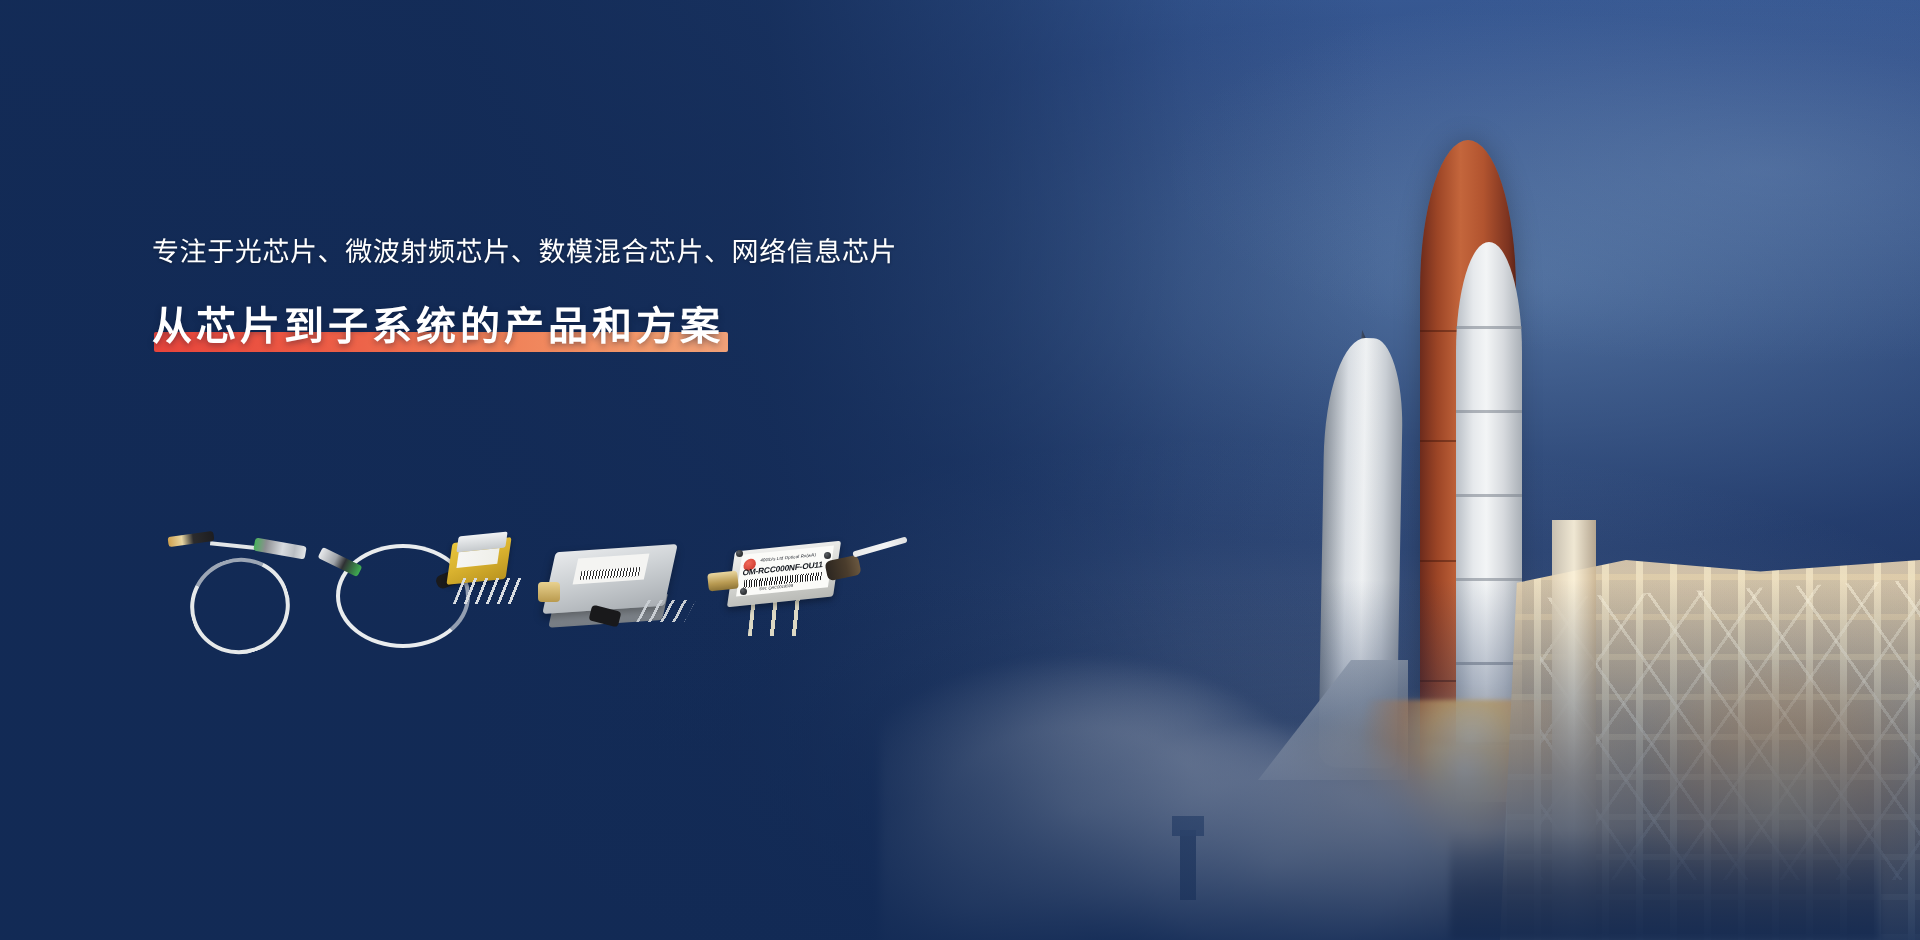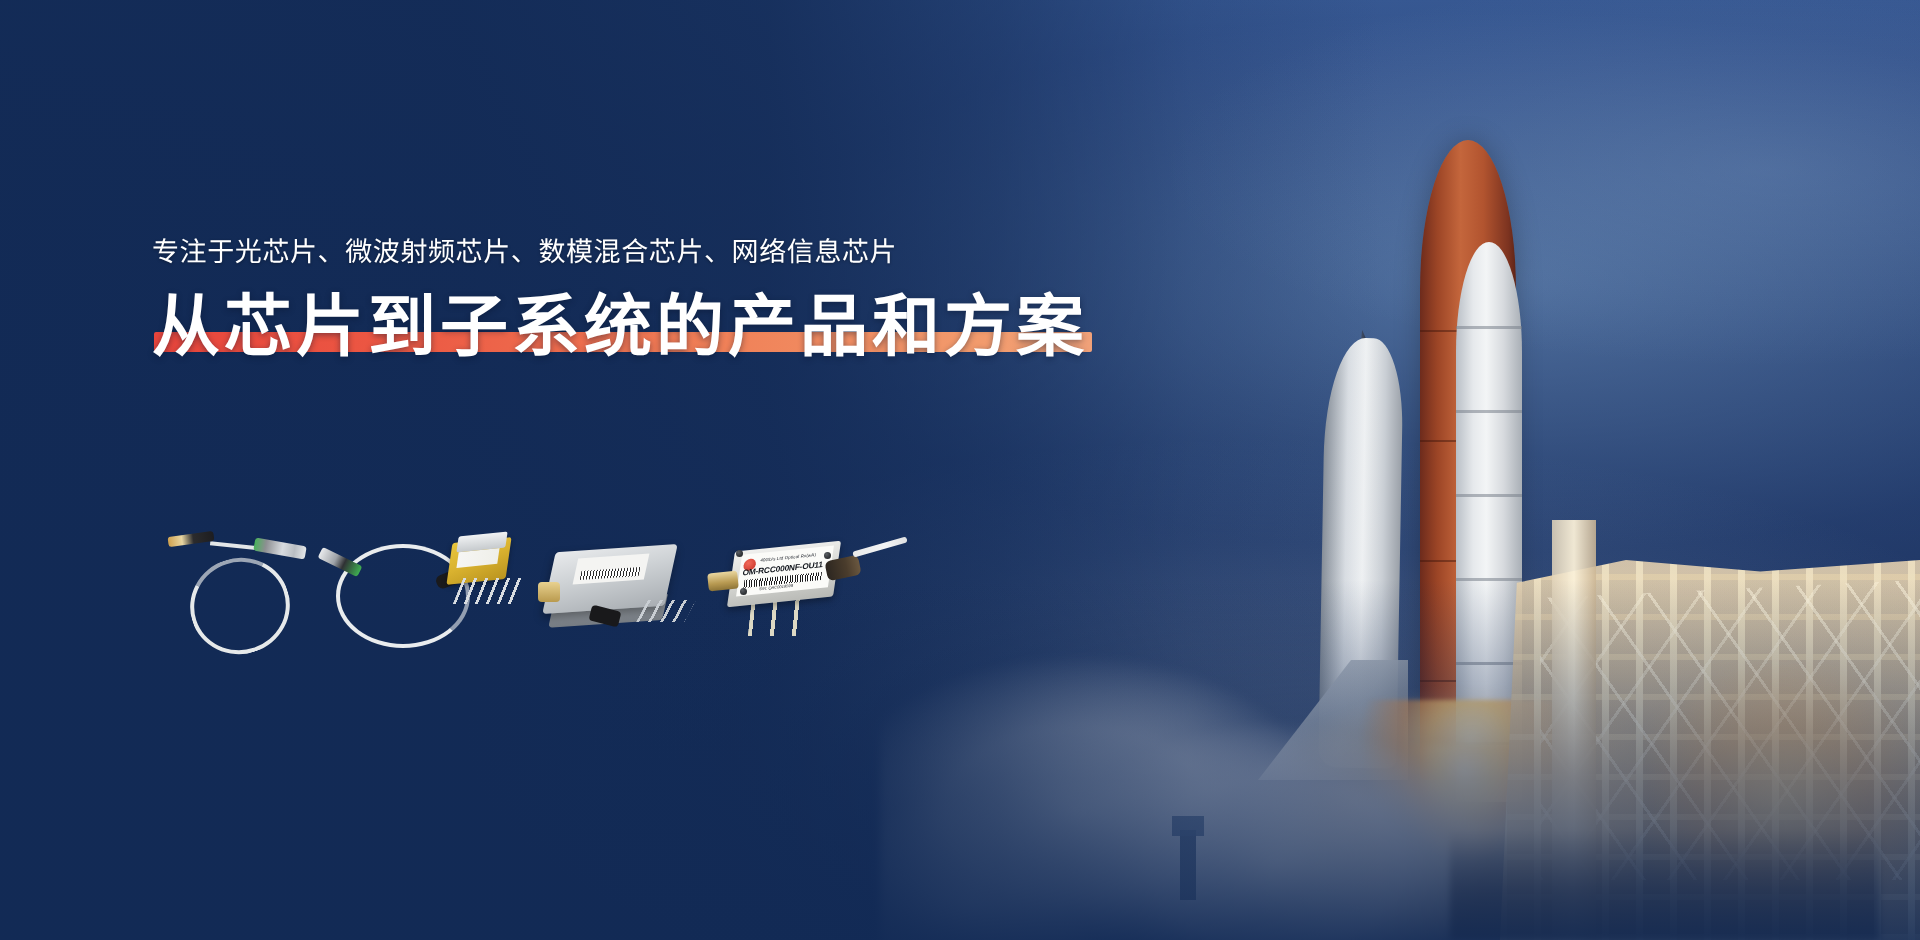--- a/index.html
+++ b/index.html
@@ -233,21 +233,21 @@
     bottom: 6px;
     height: 20px;
     border-radius: 2px;
     background: linear-gradient(90deg, #e8453c 0%, #ec5a44 28%, #f08259 62%, #f29b6d 88%, #f0a179 100%);
     z-index: 0;
   }
   .headline {
     position: relative;
     z-index: 1;
     color: #ffffff;
-    font-size: 68px;
+    font-size: 40px;
     line-height: 64px;
     font-weight: 700;
     letter-spacing: 4px;
     white-space: nowrap;
     text-shadow: 0 2px 6px rgba(8,20,45,0.45);
   }
 
   
   .products {
     position: absolute;

